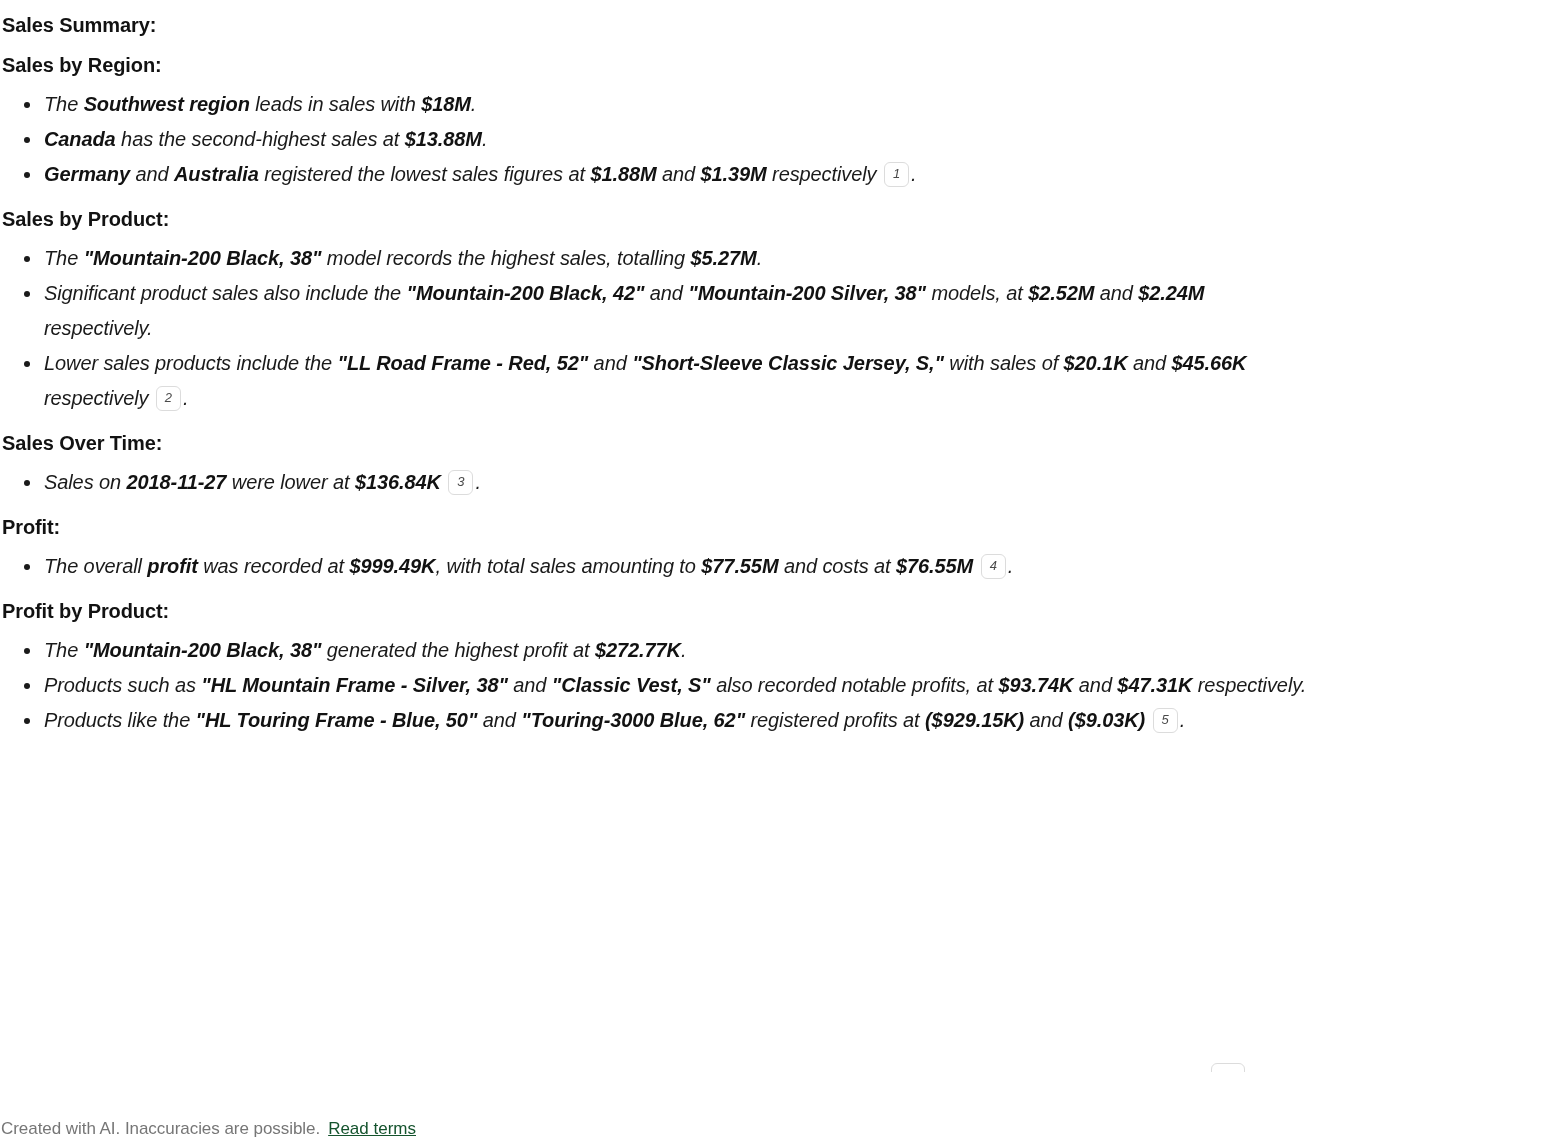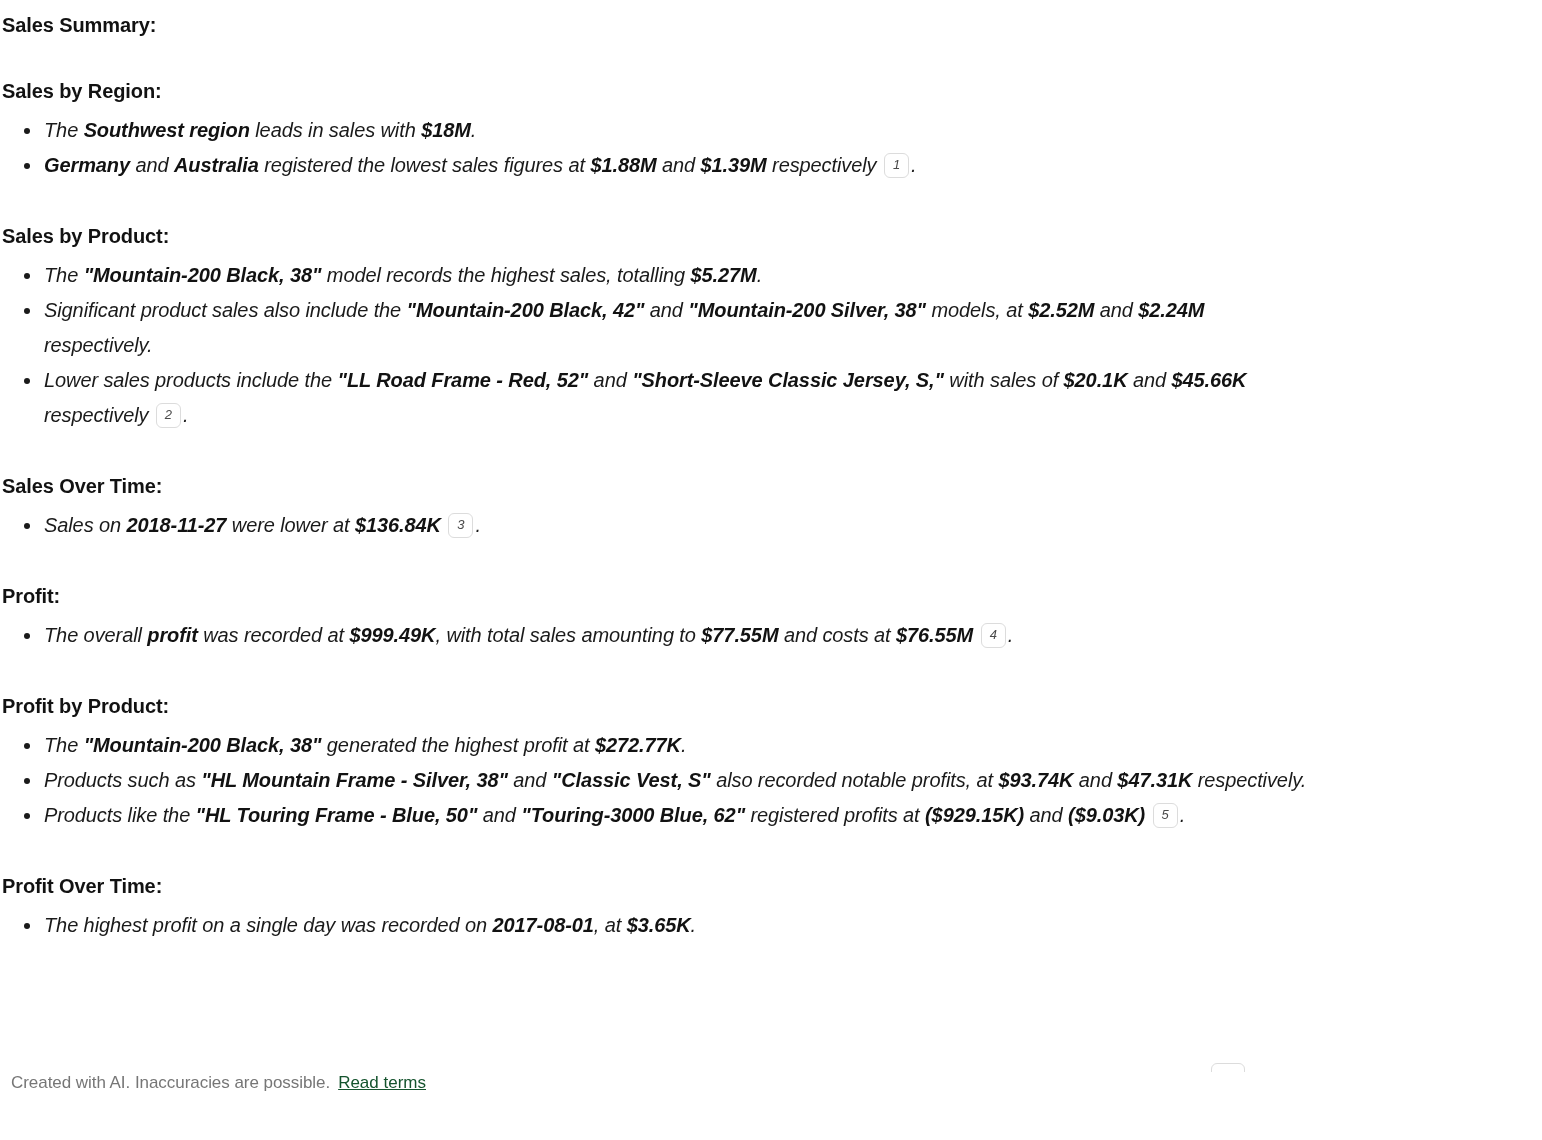--- a/index.html
+++ b/index.html
@@ -29,21 +29,21 @@
   h3.section-heading {
     font-size: 20px;
     font-weight: bold;
     line-height: 26px;
     margin: 0;
     padding: 0;
     color: #121212;
     letter-spacing: -0.1px;
   }
 
-  .heading-block { margin-top: 40px; }
+  .heading-block { margin-top: 14px; }
   .heading-block.first { margin-top: 12px; }
 
   ul.bullet-list {
     list-style: none;
     margin: 9px 0 0 0;
     padding: 0;
   }
 
   ul.bullet-list > li {
     position: relative;
@@ -97,22 +97,22 @@
   }
 
   #footer-bar {
     position: absolute;
     left: 0;
     bottom: 0;
     width: 1542px;
     height: 68px;
     background: #ffffff;
     display: flex;
-    align-items: flex-start;
-    padding-left: 11px;
+    align-items: flex-end;
+    padding-left: 1px;
     z-index: 5;
   }
 
   .footer-text {
     font-size: 17px;
     line-height: 22px;
     color: #767676;
     letter-spacing: -0.05px;
   }
 
@@ -132,20 +132,21 @@
 
   <div class="heading-block first">
     <h3 class="section-heading">Sales Summary:</h3>
   </div>
 
   <div id="sections-host">
       <div class="heading-block">
         <h3 class="section-heading">Sales by Region:</h3>
         <ul class="bullet-list">
           <li><span>The </span><span class="b">Southwest region</span><span> leads in sales with </span><span class="b">$18M</span><span>.</span></li>
+          <li><span class="b">Canada</span><span> has the second-highest sales at </span><span class="b">$13.88M</span><span>.</span></li>
           <li><span class="b">Germany</span><span> and </span><span class="b">Australia</span><span> registered the lowest sales figures at </span><span class="b">$1.88M</span><span> and </span><span class="b">$1.39M</span><span> respectively </span><span class="cite">1</span><span>.</span></li>
         </ul>
       </div>
       <div class="heading-block">
         <h3 class="section-heading">Sales by Product:</h3>
         <ul class="bullet-list">
           <li><span>The </span><span class="b">"Mountain-200 Black, 38"</span><span> model records the highest sales, totalling </span><span class="b">$5.27M</span><span>.</span></li>
           <li><span>Significant product sales also include the </span><span class="b">"Mountain-200 Black, 42"</span><span> and </span><span class="b">"Mountain-200 Silver, 38"</span><span> models, at </span><span class="b">$2.52M</span><span> and </span><span class="b">$2.24M</span><span> respectively.</span></li>
           <li><span>Lower sales products include the </span><span class="b">"LL Road Frame - Red, 52"</span><span> and </span><span class="b">"Short-Sleeve Classic Jersey, S,"</span><span> with sales of </span><span class="b">$20.1K</span><span> and </span><span class="b">$45.66K</span><span> respectively </span><span class="cite">2</span><span>.</span></li>
         </ul>
@@ -163,26 +164,20 @@
         </ul>
       </div>
       <div class="heading-block">
         <h3 class="section-heading">Profit by Product:</h3>
         <ul class="bullet-list">
           <li><span>The </span><span class="b">"Mountain-200 Black, 38"</span><span> generated the highest profit at </span><span class="b">$272.77K</span><span>.</span></li>
           <li><span>Products such as </span><span class="b">"HL Mountain Frame - Silver, 38"</span><span> and </span><span class="b">"Classic Vest, S"</span><span> also recorded notable profits, at </span><span class="b">$93.74K</span><span> and </span><span class="b">$47.31K</span><span> respectively.</span></li>
           <li><span>Products like the </span><span class="b">"HL Touring Frame - Blue, 50"</span><span> and </span><span class="b">"Touring-3000 Blue, 62"</span><span> registered profits at </span><span class="b">($929.15K)</span><span> and </span><span class="b">($9.03K)</span><span> </span><span class="cite">5</span><span>.</span></li>
         </ul>
       </div>
-      <div class="heading-block">
-        <h3 class="section-heading">Profit Over Time:</h3>
-        <ul class="bullet-list">
-          <li><span>The highest profit on a single day was recorded on </span><span class="b">2017-08-01</span><span>, at </span><span class="b">$3.65K</span><span>.</span></li>
-        </ul>
-      </div>
     </div>
 
 </div>
 
 <div class="cite-cut"></div>
 
 <div id="footer-bar">
   <span class="footer-text">Created with AI. Inaccuracies are possible.</span>
   <a class="footer-link">Read terms</a>
 </div>

